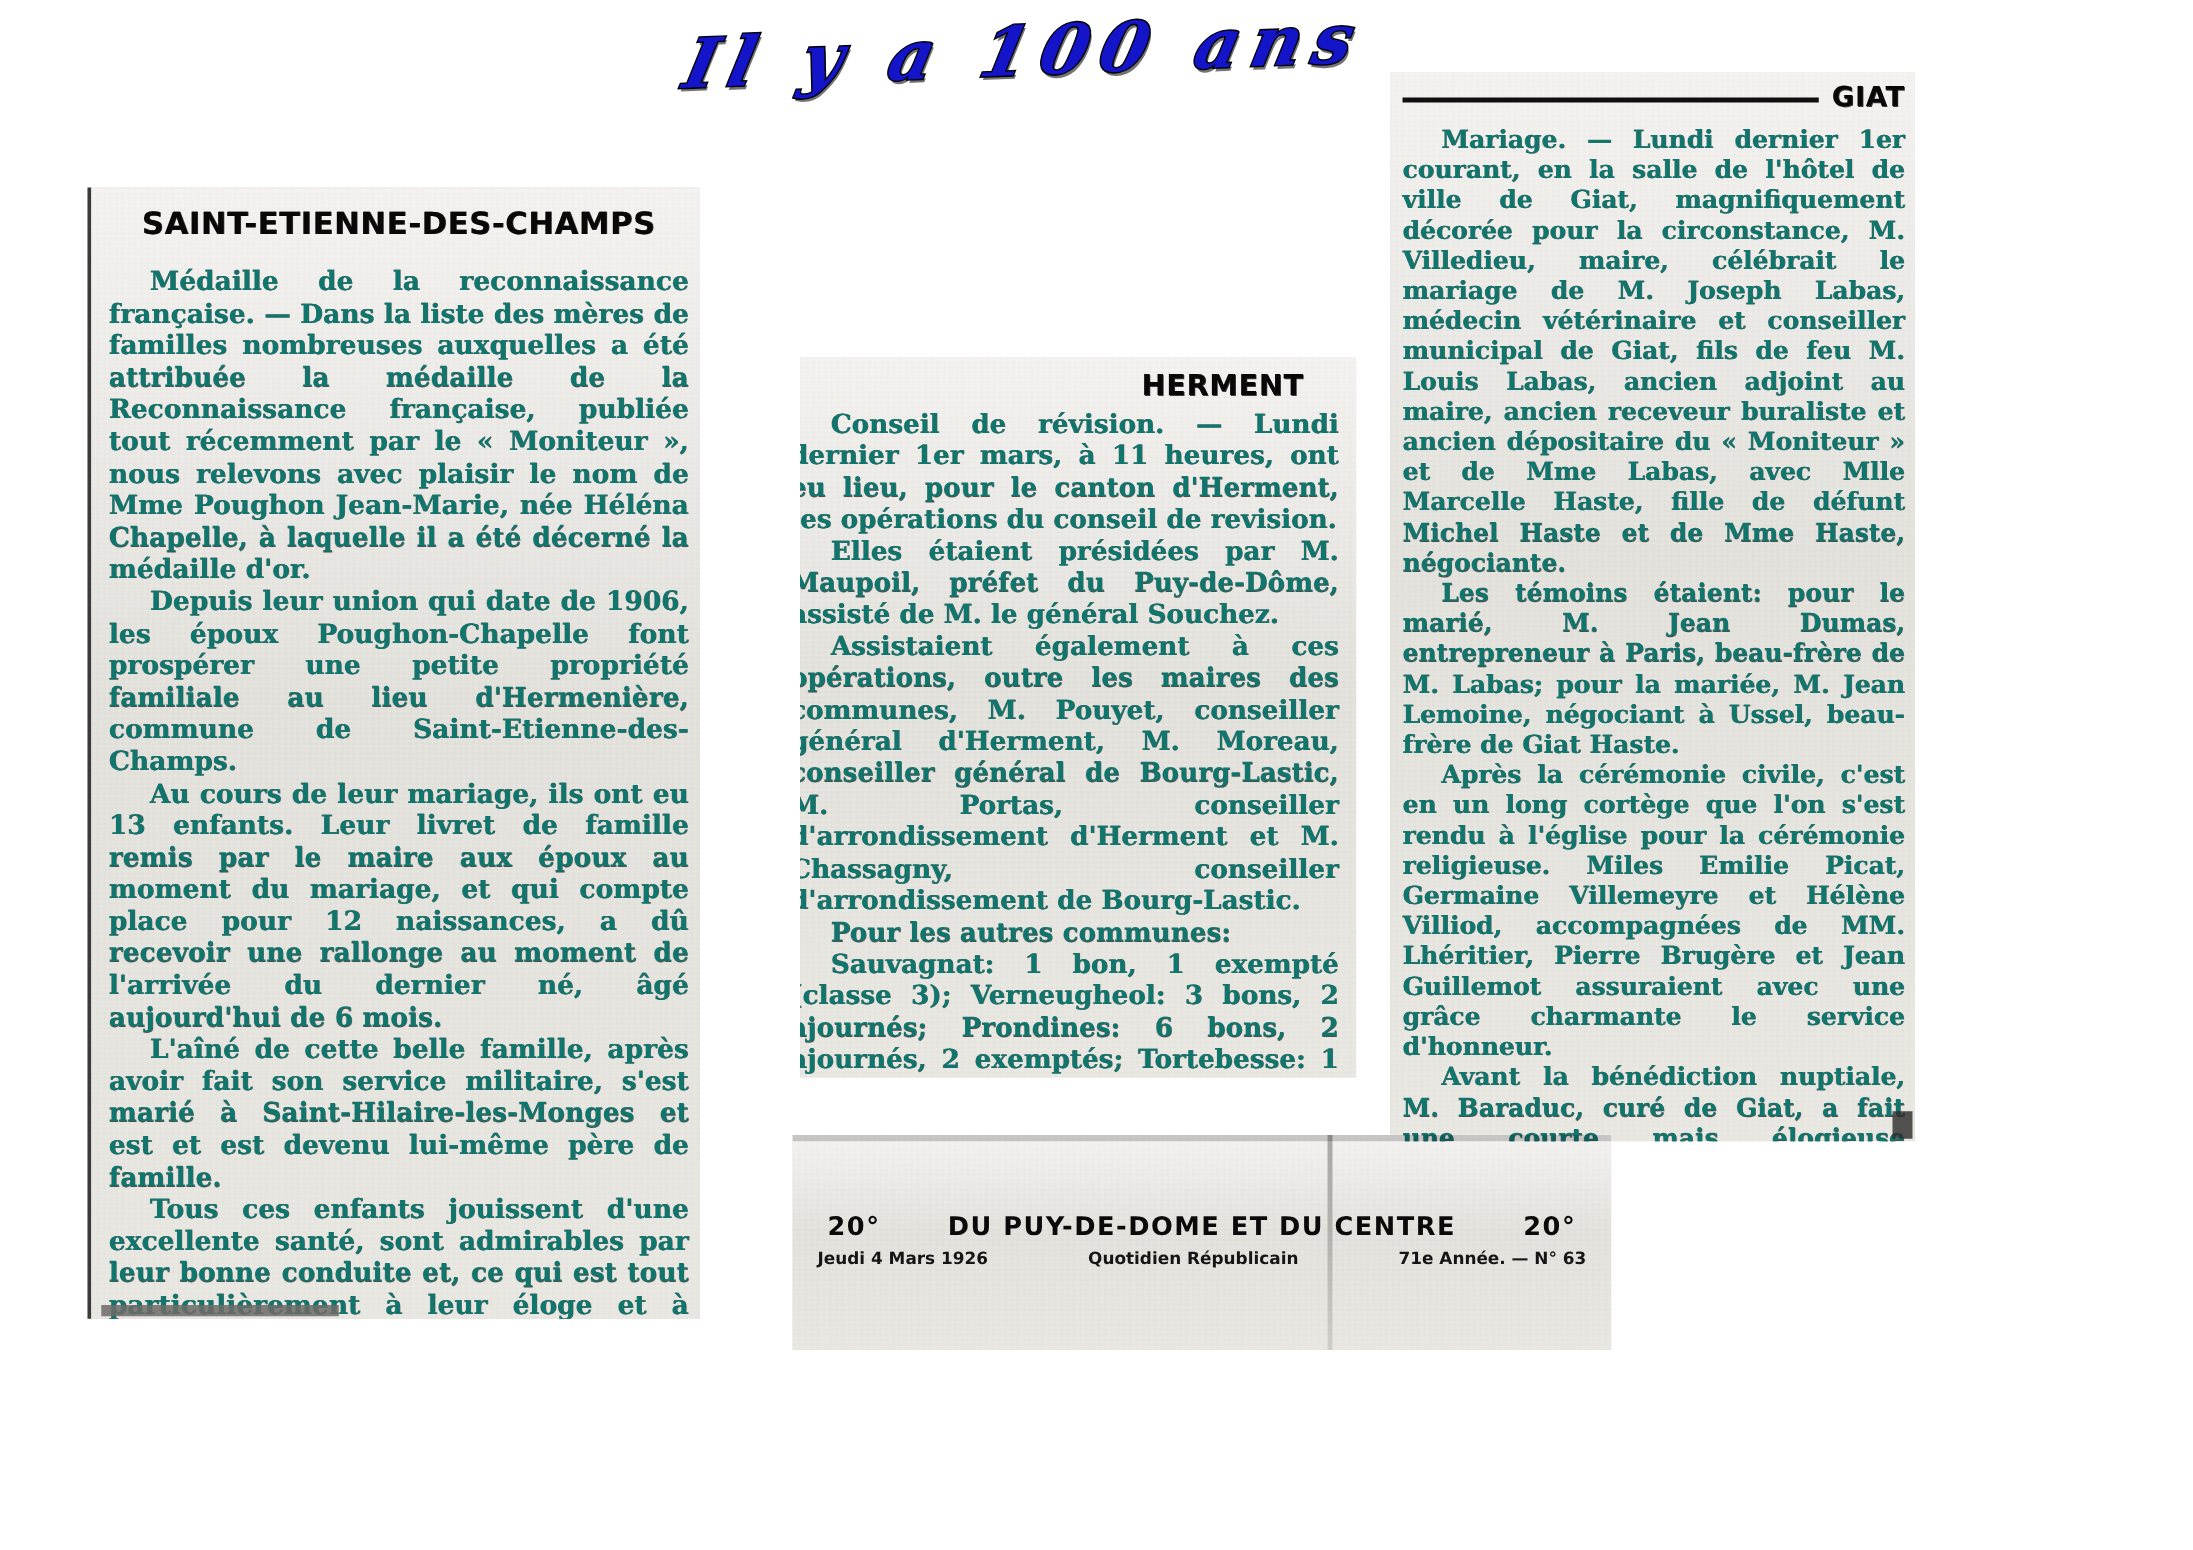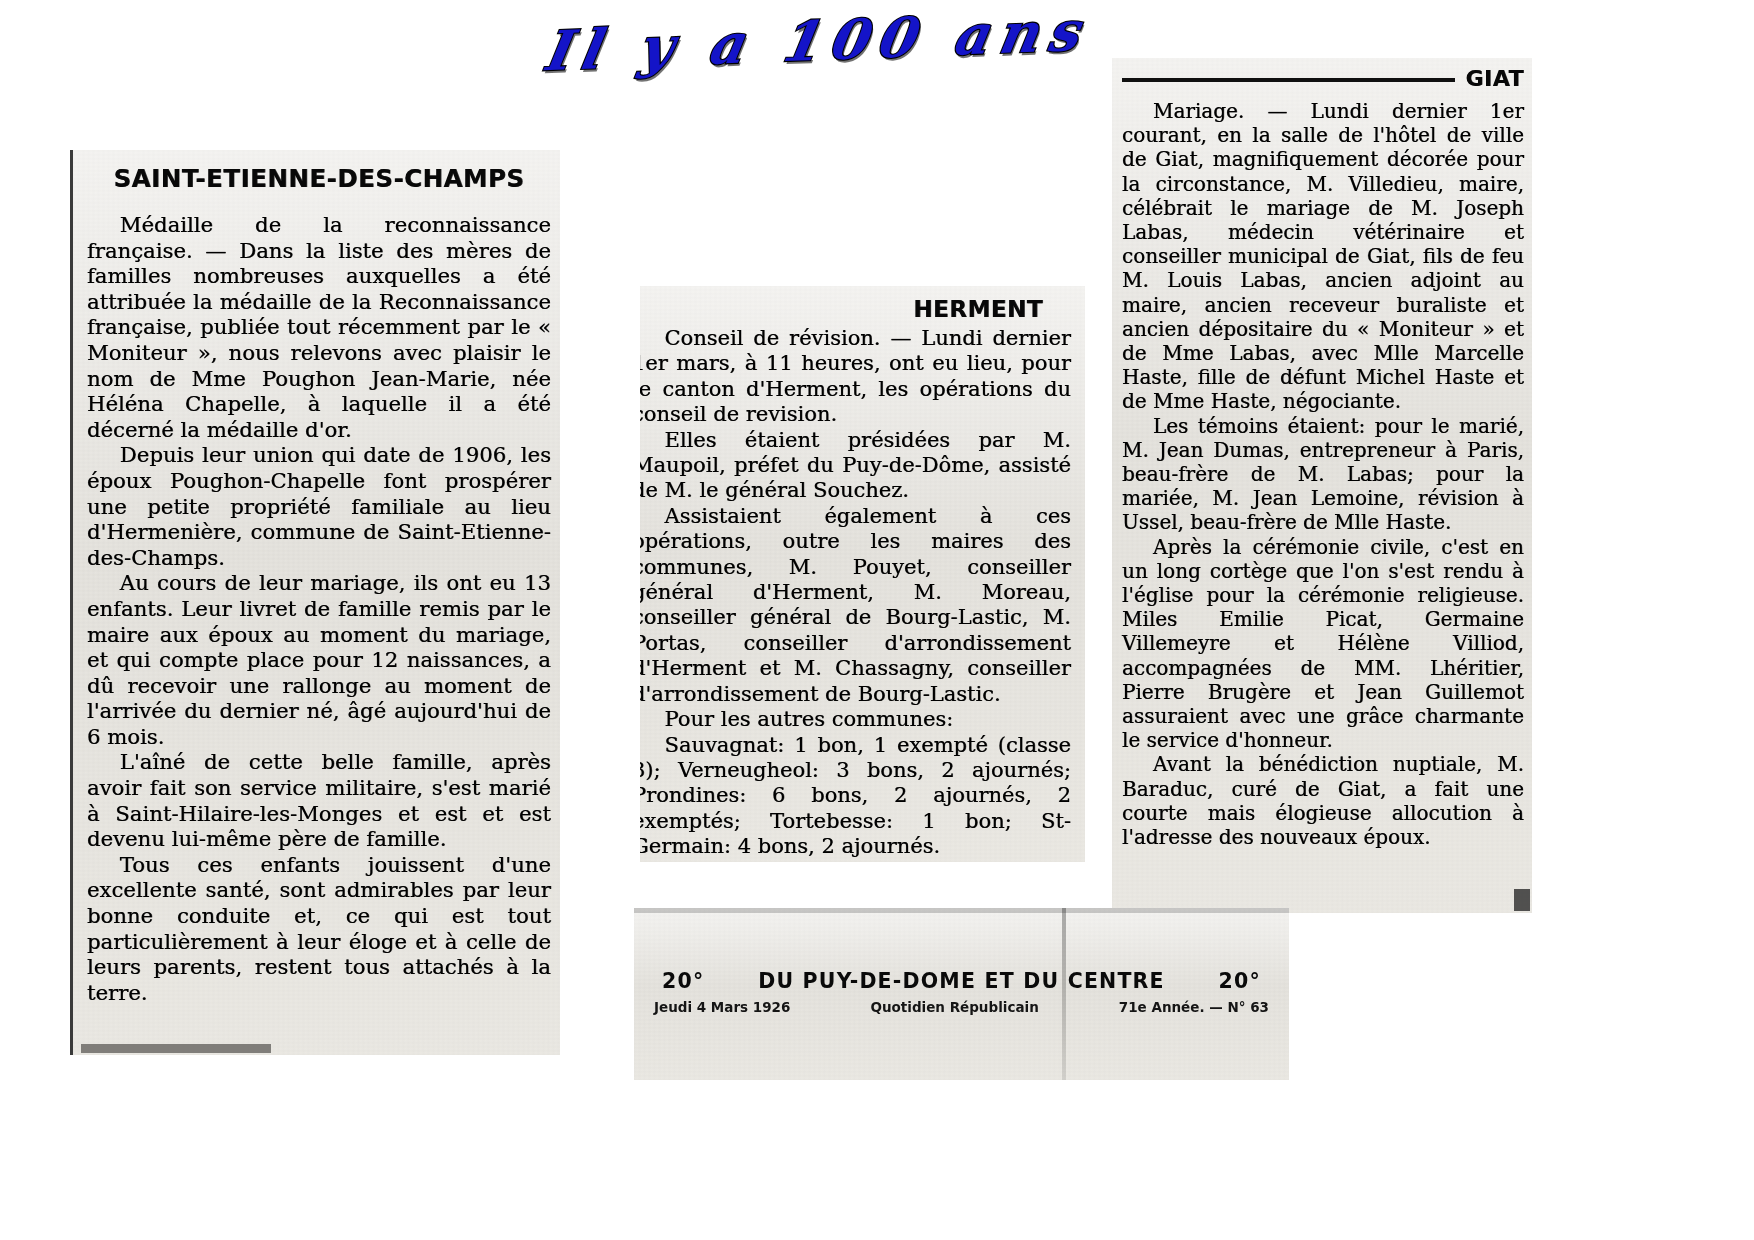--- a/index.html
+++ b/index.html
@@ -70,22 +70,22 @@
     pointer-events: none;
   }
   .clip .inner {
     position: relative;
     z-index: 2;
   }
 
   
   .col-text {
     font-family: "DejaVu Serif", serif;
-    font-weight: 400;
-    color: #000000;
+    font-weight: 700;
+    color: #0f766e;
     text-align: justify;
     text-justify: inter-word;
     -webkit-font-smoothing: none;
     text-shadow: 0.4px 0.3px 0 rgba(0,0,0,0.55), -0.3px 0.2px 0 rgba(0,0,0,0.25);
   }
   .col-text p {
     margin: 0;
     text-indent: 1.55em;
   }
   .town-head {
@@ -235,21 +235,21 @@
 
 <div id="clip-right" class="clip">
   <div class="paper"></div>
   <div class="inner">
     <div class="topline">
       <div class="rule"></div>
       <div class="town-head">GIAT</div>
     </div>
     <div class="col-text">
       <p>Mariage. — Lundi dernier 1er courant, en la salle de l'hôtel de ville de Giat, magnifiquement décorée pour la circonstance, M. Villedieu, maire, célébrait le mariage de M. Joseph Labas, médecin vétérinaire et conseiller municipal de Giat, fils de feu M. Louis Labas, ancien adjoint au maire, ancien receveur buraliste et ancien dépositaire du « Moniteur » et de Mme Labas, avec Mlle Marcelle Haste, fille de défunt Michel Haste et de Mme Haste, négociante.</p>
-      <p>Les témoins étaient: pour le marié, M. Jean Dumas, entrepreneur à Paris, beau-frère de M. Labas; pour la mariée, M. Jean Lemoine, révision à Ussel, beau-frère de Mlle Haste.</p>
+      <p>Les témoins étaient: pour le marié, M. Jean Dumas, entrepreneur à Paris, beau-frère de M. Labas; pour la mariée, M. Jean Lemoine, négociant à Ussel, beau-frère de Giat Haste.</p>
       <p>Après la cérémonie civile, c'est en un long cortège que l'on s'est rendu à l'église pour la cérémonie religieuse. Miles Emilie Picat, Germaine Villemeyre et Hélène Villiod, accompagnées de MM. Lhéritier, Pierre Brugère et Jean Guillemot assuraient avec une grâce charmante le service d'honneur.</p>
       <p>Avant la bénédiction nuptiale, M. Baraduc, curé de Giat, a fait une courte mais élogieuse allocution à l'adresse des nouveaux époux.</p>
 
     </div>
   </div>
   <div class="corner-mark"></div>
 </div>
 
 <div id="clip-masthead" class="clip">
   <div class="paper"></div>

